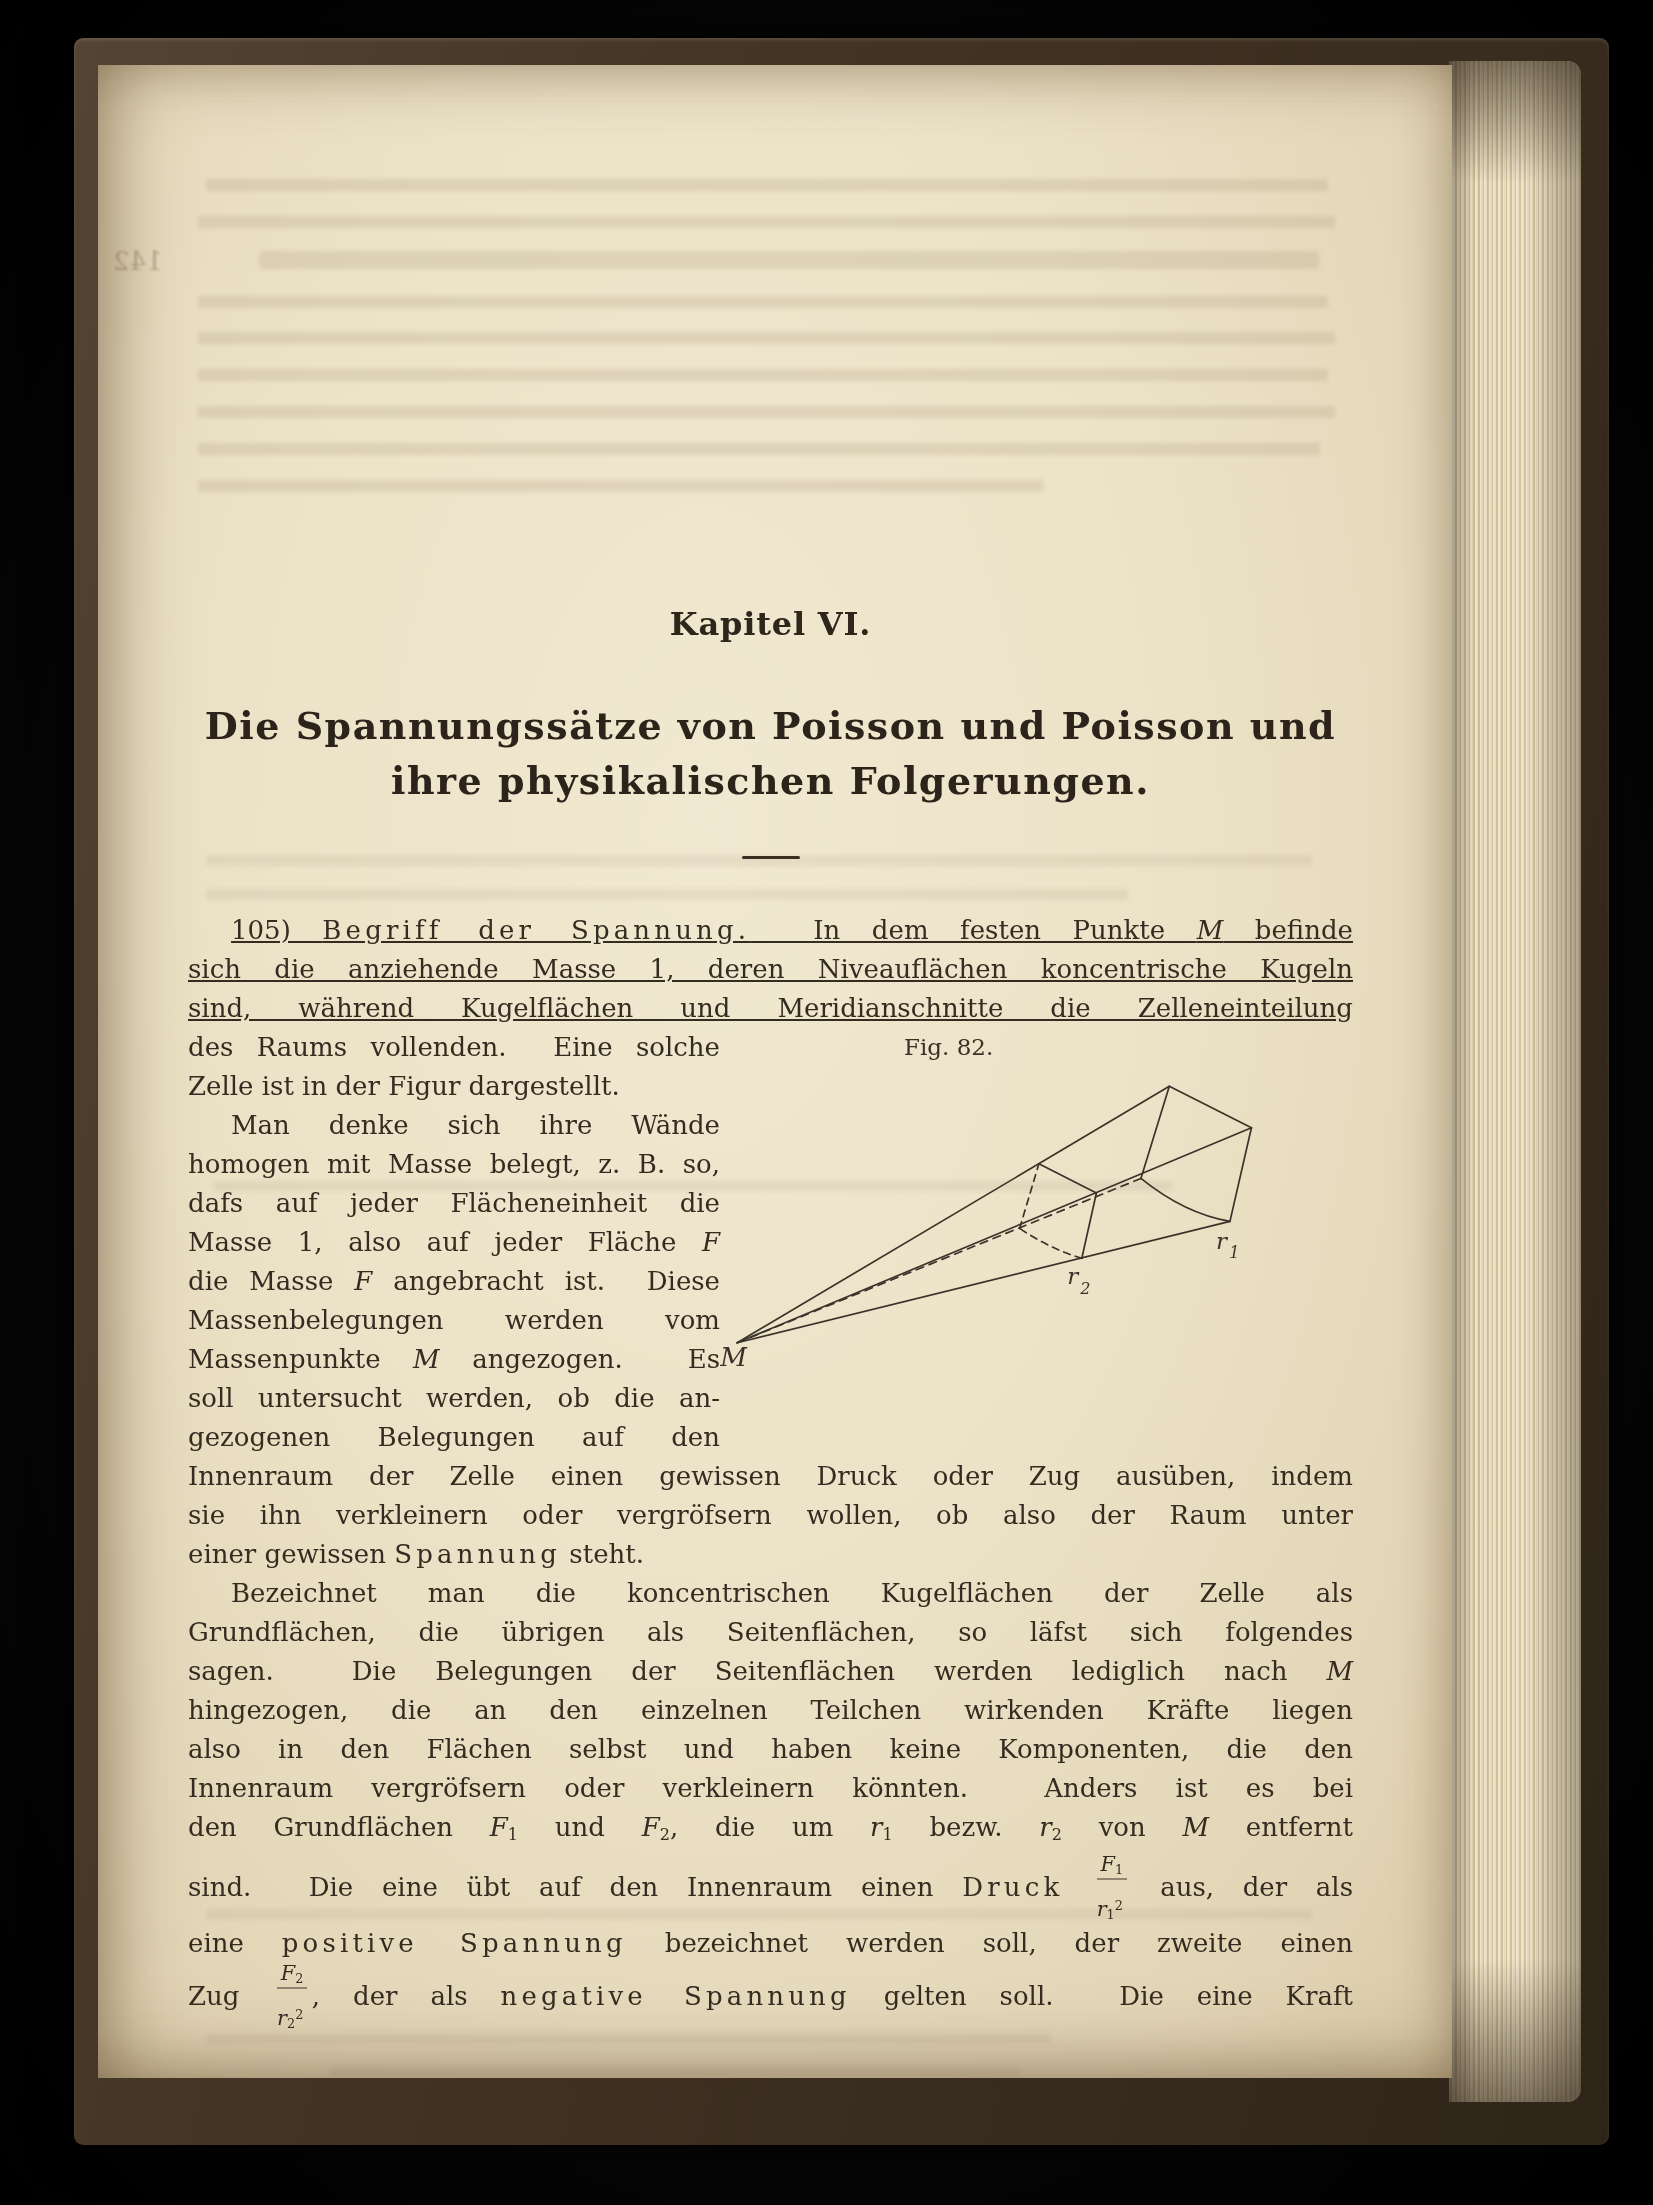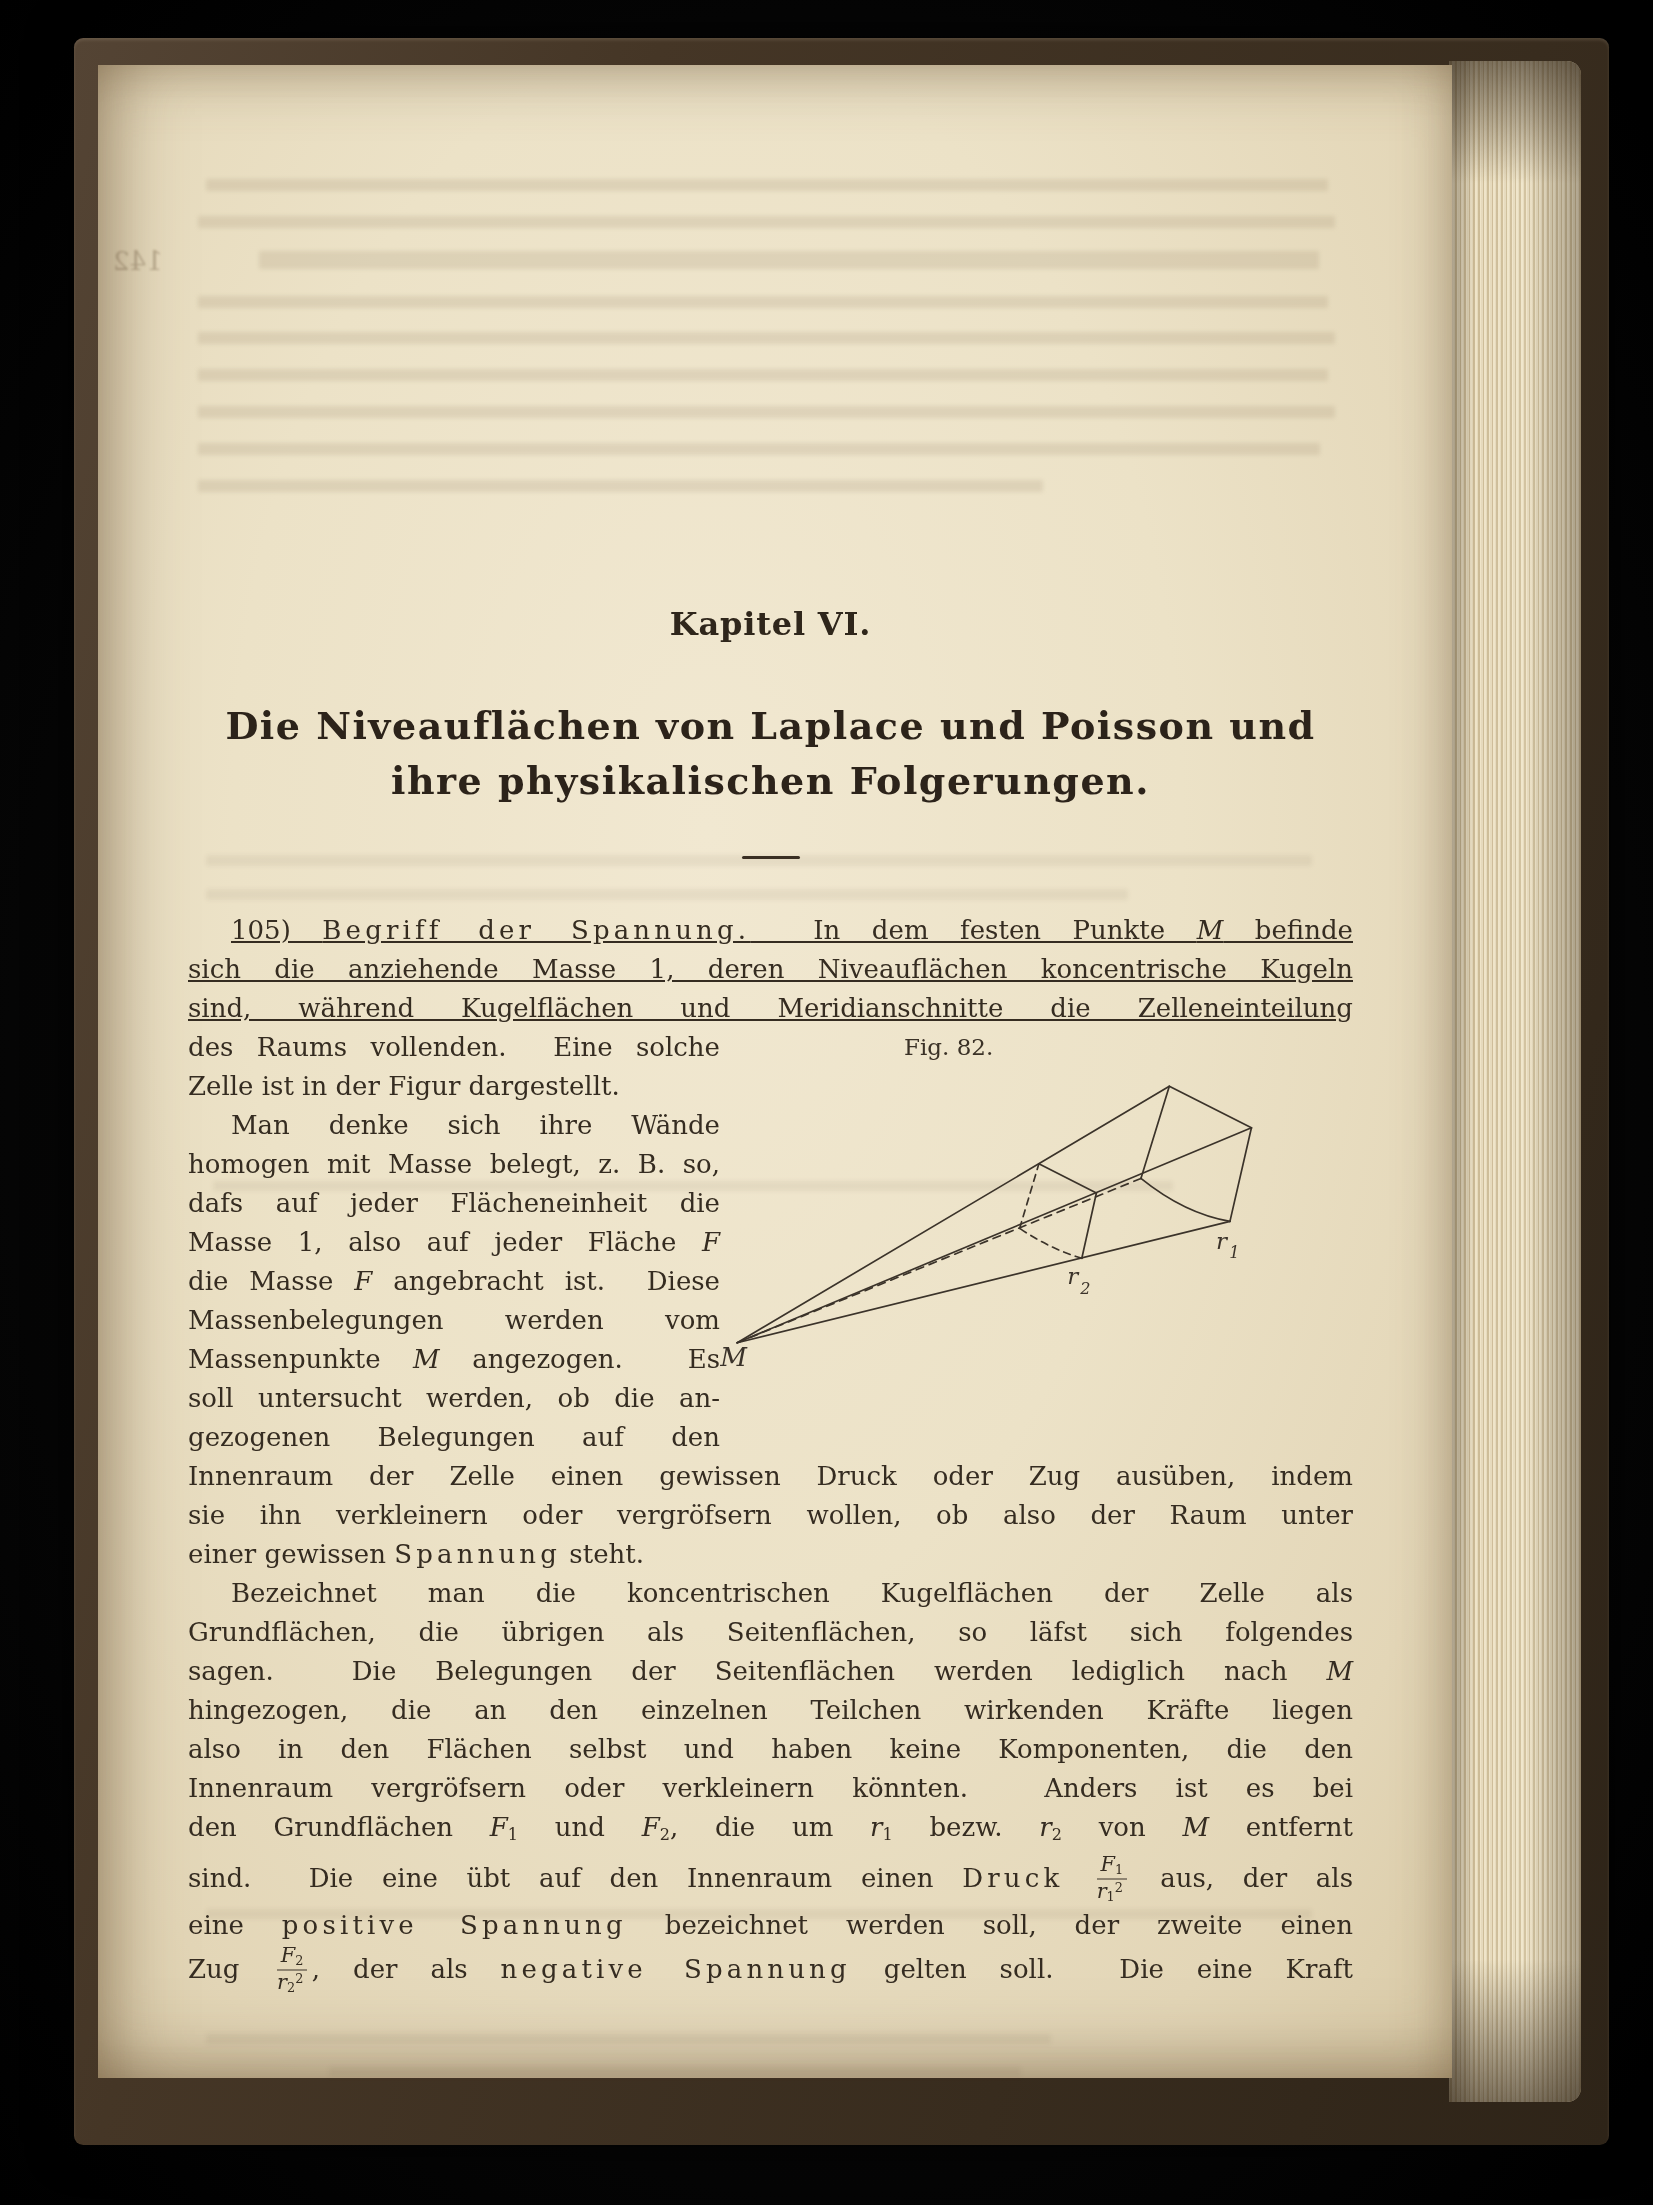--- a/index.html
+++ b/index.html
@@ -35,21 +35,21 @@
   .row{display:flex;}
   .colL{width:532px;}
   .colR{width:633px;position:relative;}
   .figcap{font-size:23px;line-height:28px;margin:4.6px 0 0 184px;color:#3a3126;}
   svg.cone{display:block;margin-top:10.8px;}
   i{font-style:italic;}
   sub{font-size:.62em;vertical-align:-0.25em;}
   sup{font-size:.62em;vertical-align:.45em;}
   .frac{display:inline-block;vertical-align:middle;text-align:center;line-height:1.12;font-size:.8em;margin:0 4.6px;transform:translateY(-1.5px);}
   .frac .nu{display:block;border-bottom:1.5px solid #3b332a;padding:0 3.8px 1.5px;}
-  .frac .de{display:block;padding-top:0;}
+  .frac .de{display:block;padding-top:18px;}
 </style>
 </head>
 <body>
 
 <div class="photo">
   <div class="cover"></div>
   <div class="fore-edge"></div>
   <div class="crease"></div>
 
   <div class="page">
@@ -69,21 +69,21 @@
     <div class="gb f" style="left:108px;top:1844px;width:1106px;height:10px;"></div>
     <div class="gb f" style="left:108px;top:1969px;width:845px;height:10px;"></div>
     <div class="gb f" style="left:231px;top:2002px;width:692px;height:10px;"></div>
 
     <div class="bleed-num">142</div>
 
     <div class="content">
       <div class="chapter">Kapitel VI.</div>
 
       <div class="title">
-        <div>Die Niveauflächen von Laplace und Poisson und</div>
+        <div>Die Spannungssätze von Poisson und Poisson und</div>
         <div>ihre physikalischen Folgerungen.</div>
       </div>
 
       <div class="divider"></div>
 
       <div class="block1">
           <div class="tline ind">105) <span class="g">Begriff der Spannung.</span>&nbsp; In dem festen Punkte <i>M</i> befinde</div>
           <div class="tline">sich die anziehende Masse 1, deren Niveauflächen koncentrische Kugeln</div>
           <div class="tline">sind, während Kugelflächen und Meridianschnitte die Zelleneinteilung</div>
         </div>

